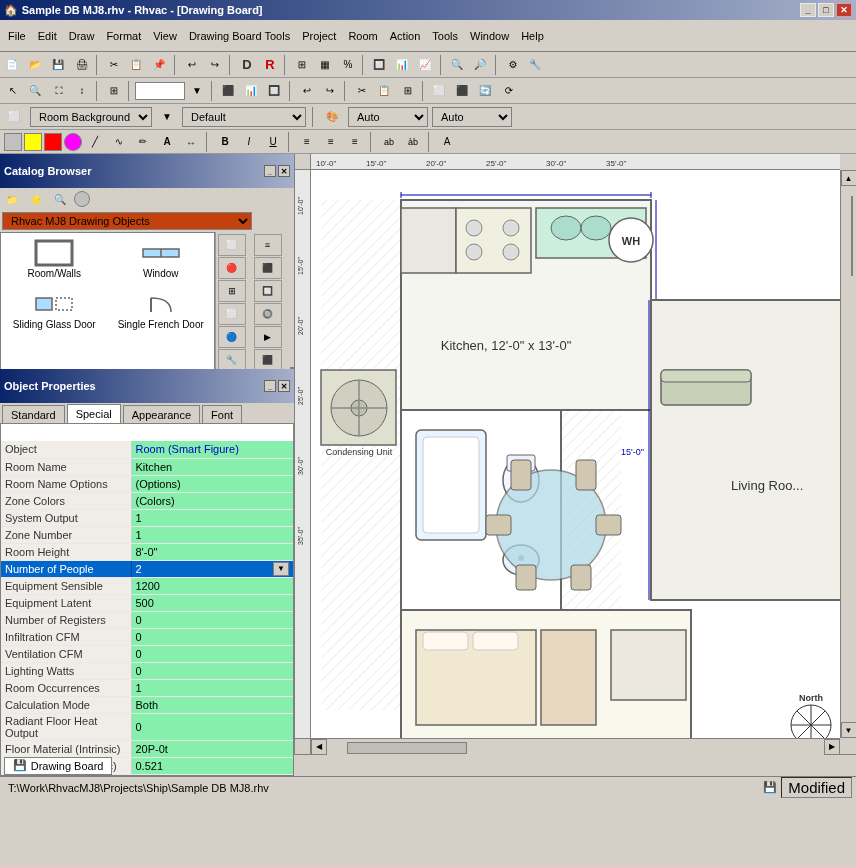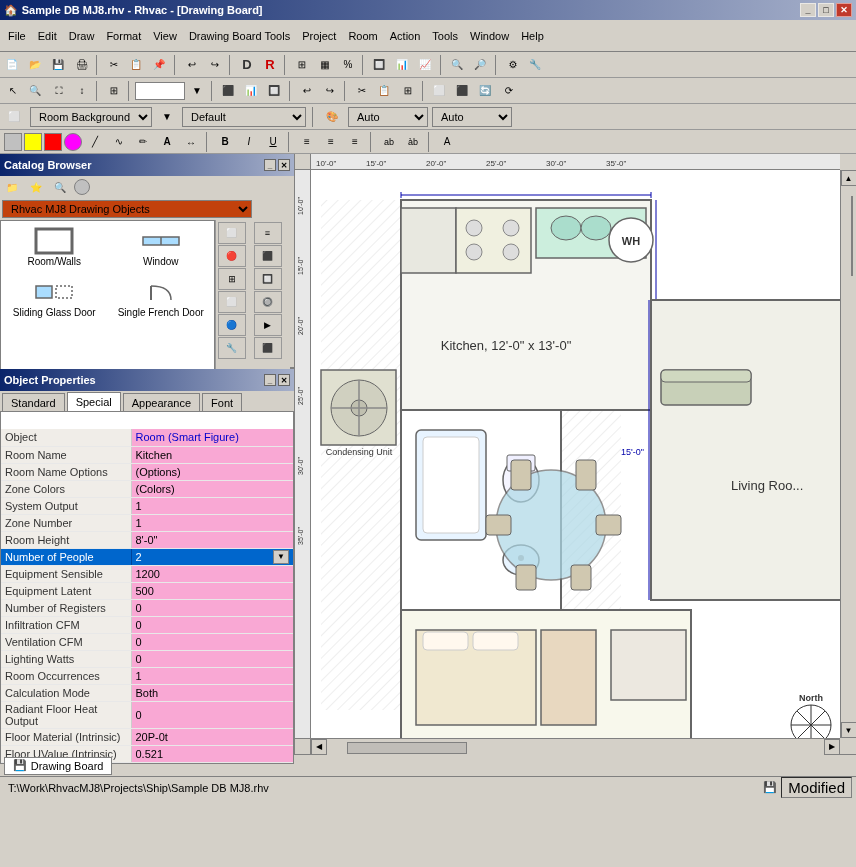--- a/index.html
+++ b/index.html
@@ -124,21 +124,21 @@
       border-right: 1px solid #808080;
     }
 
     
     .catalog-browser {
       height: 215px;
       background: #d4d0c8;
       border-bottom: 2px solid #808080;
     }
     .panel-header {
-      height: 22px;
+      height: 34px;
       background: linear-gradient(to right, #0a246a, #a6b0ca);
       color: white;
       font-size: 11px;
       font-weight: bold;
       display: flex;
       align-items: center;
       justify-content: space-between;
       padding: 0 4px;
     }
     .panel-close-btns { display: flex; gap: 2px; }
@@ -263,21 +263,21 @@
       vertical-align: middle;
     }
     .props-table tr td:first-child {
       width: 130px;
       color: #333;
       background: #f0ede8;
       border-right: 1px solid #ccc;
     }
     .props-table tr td:last-child {
       color: #000;
-      background: #f9a8d4;
+      background: #86efac;
     }
     .row-with-dropdown { display: flex; align-items: center; justify-content: space-between; }
     .row-dropdown-btn {
       width: 16px; height: 14px;
       background: #d4d0c8;
       border: 1px solid #808080;
       font-size: 8px;
       cursor: pointer;
     }
 

